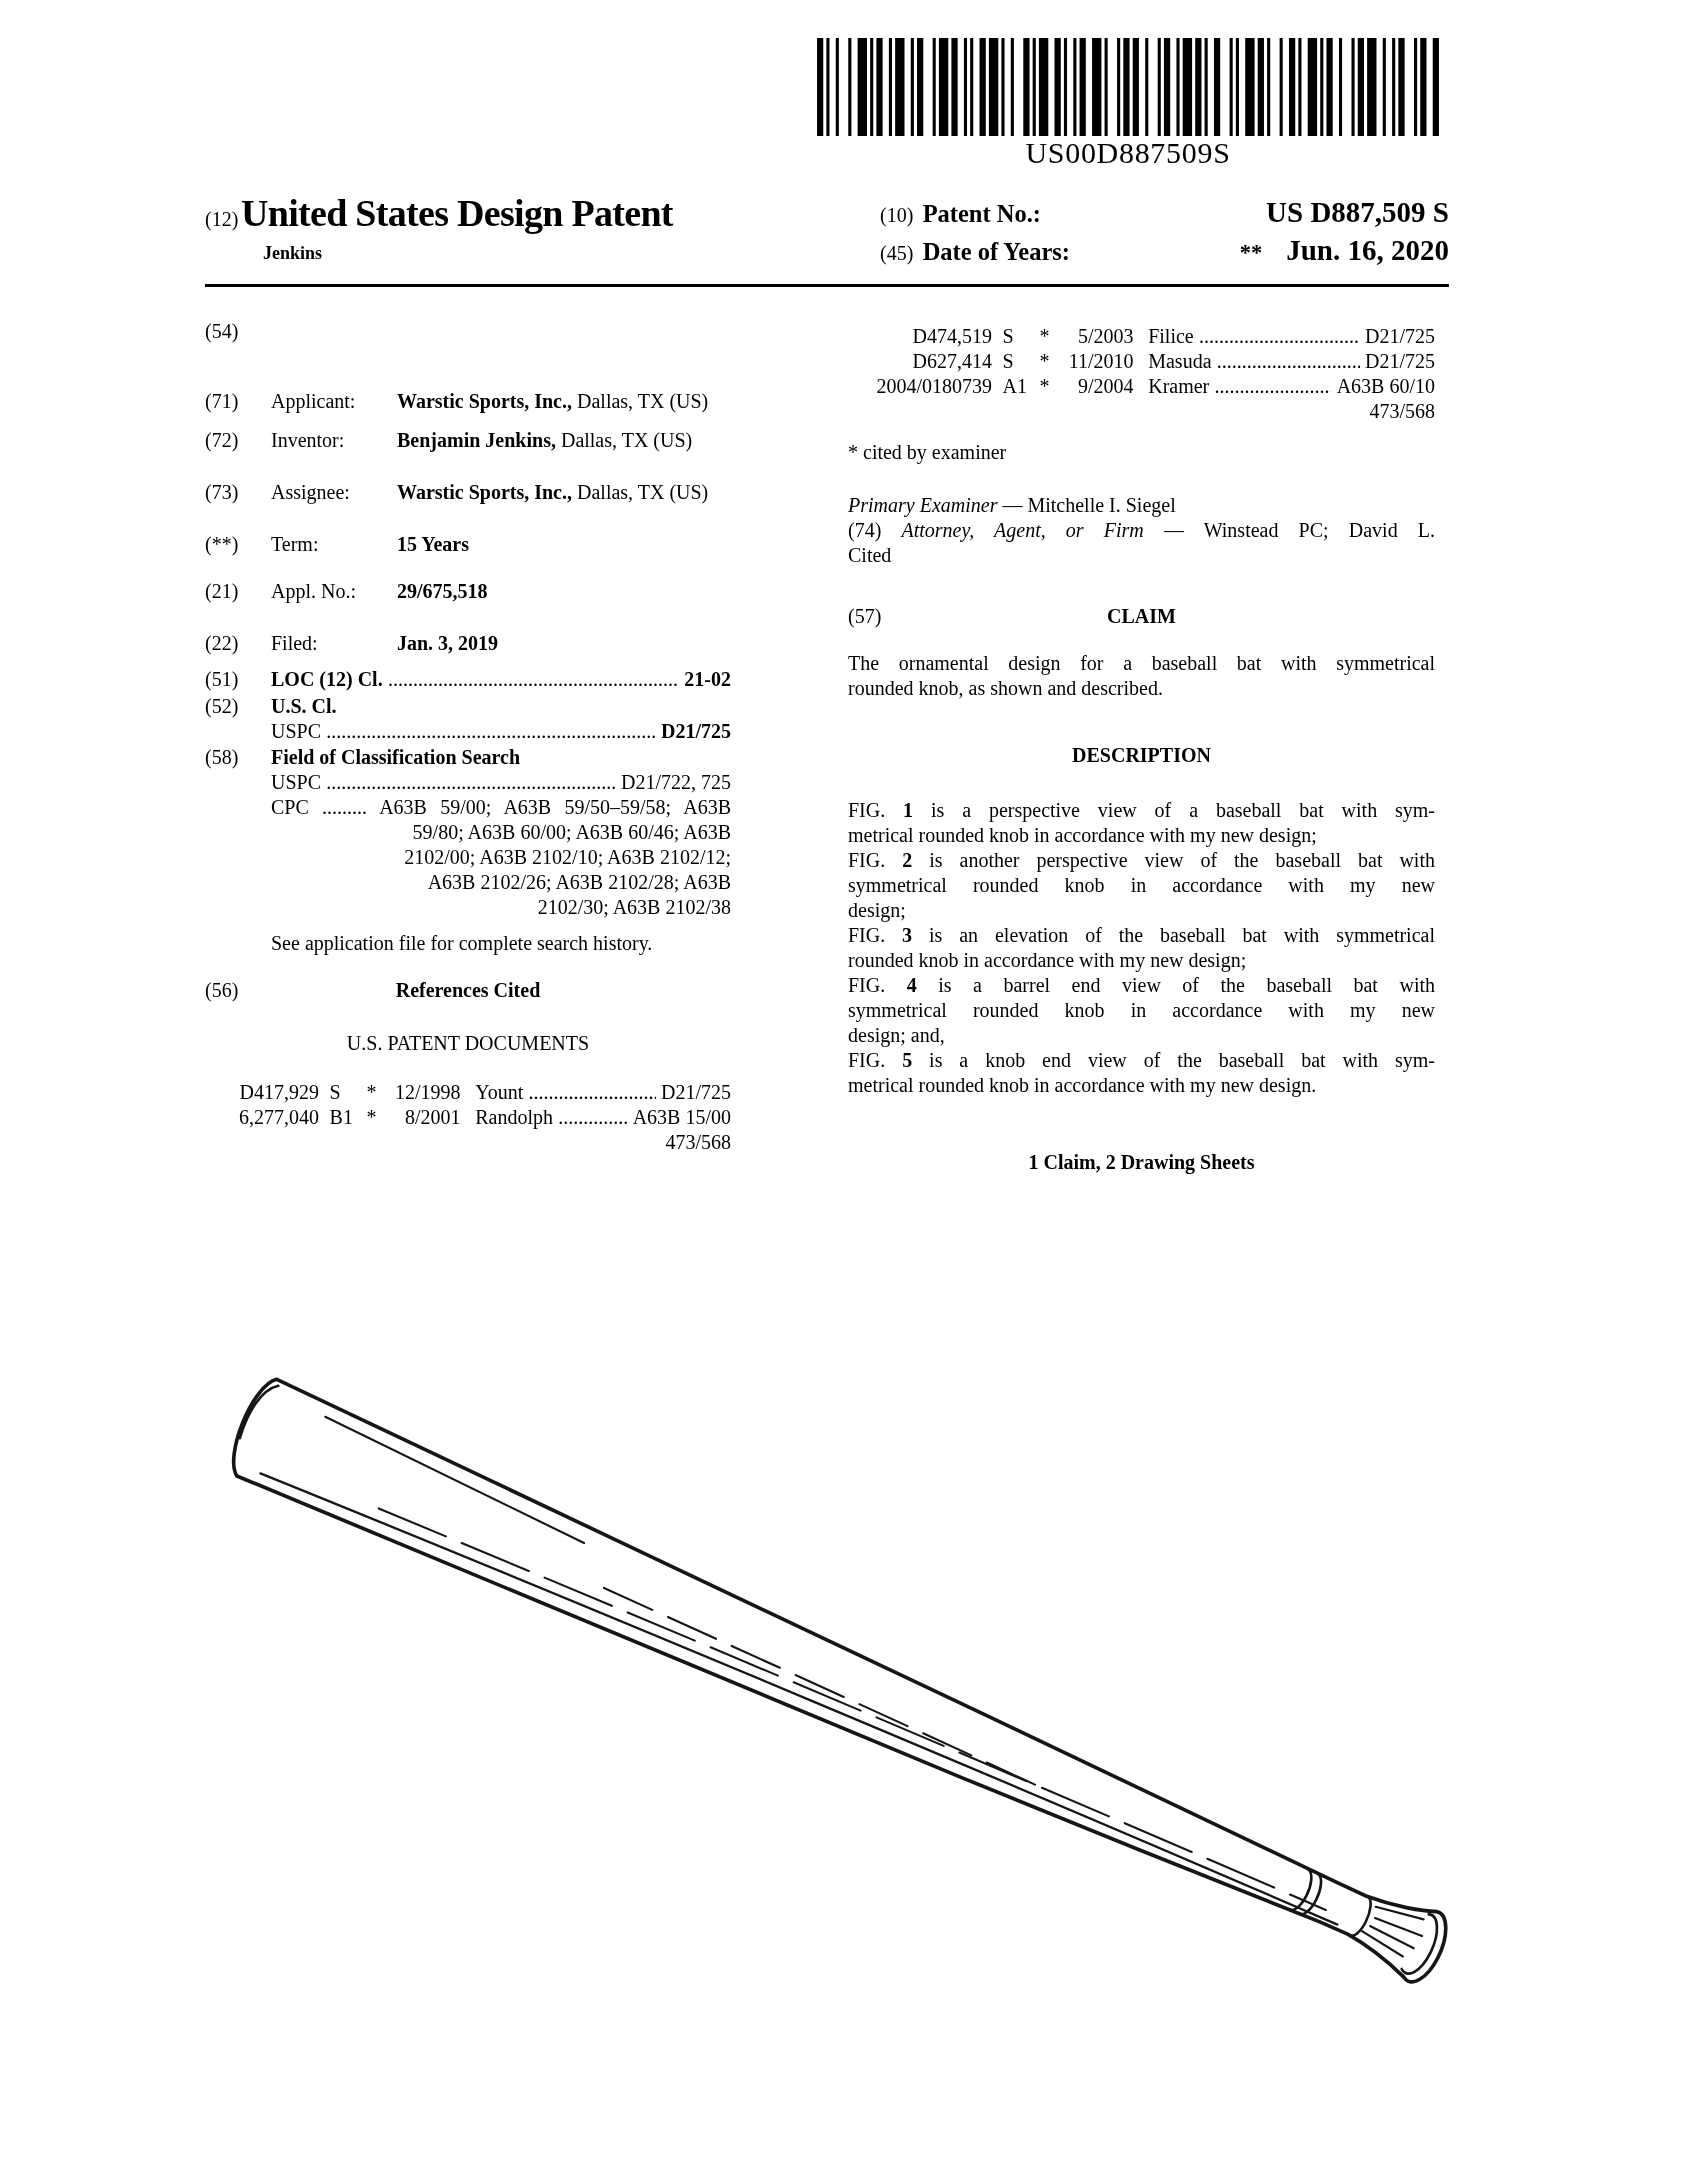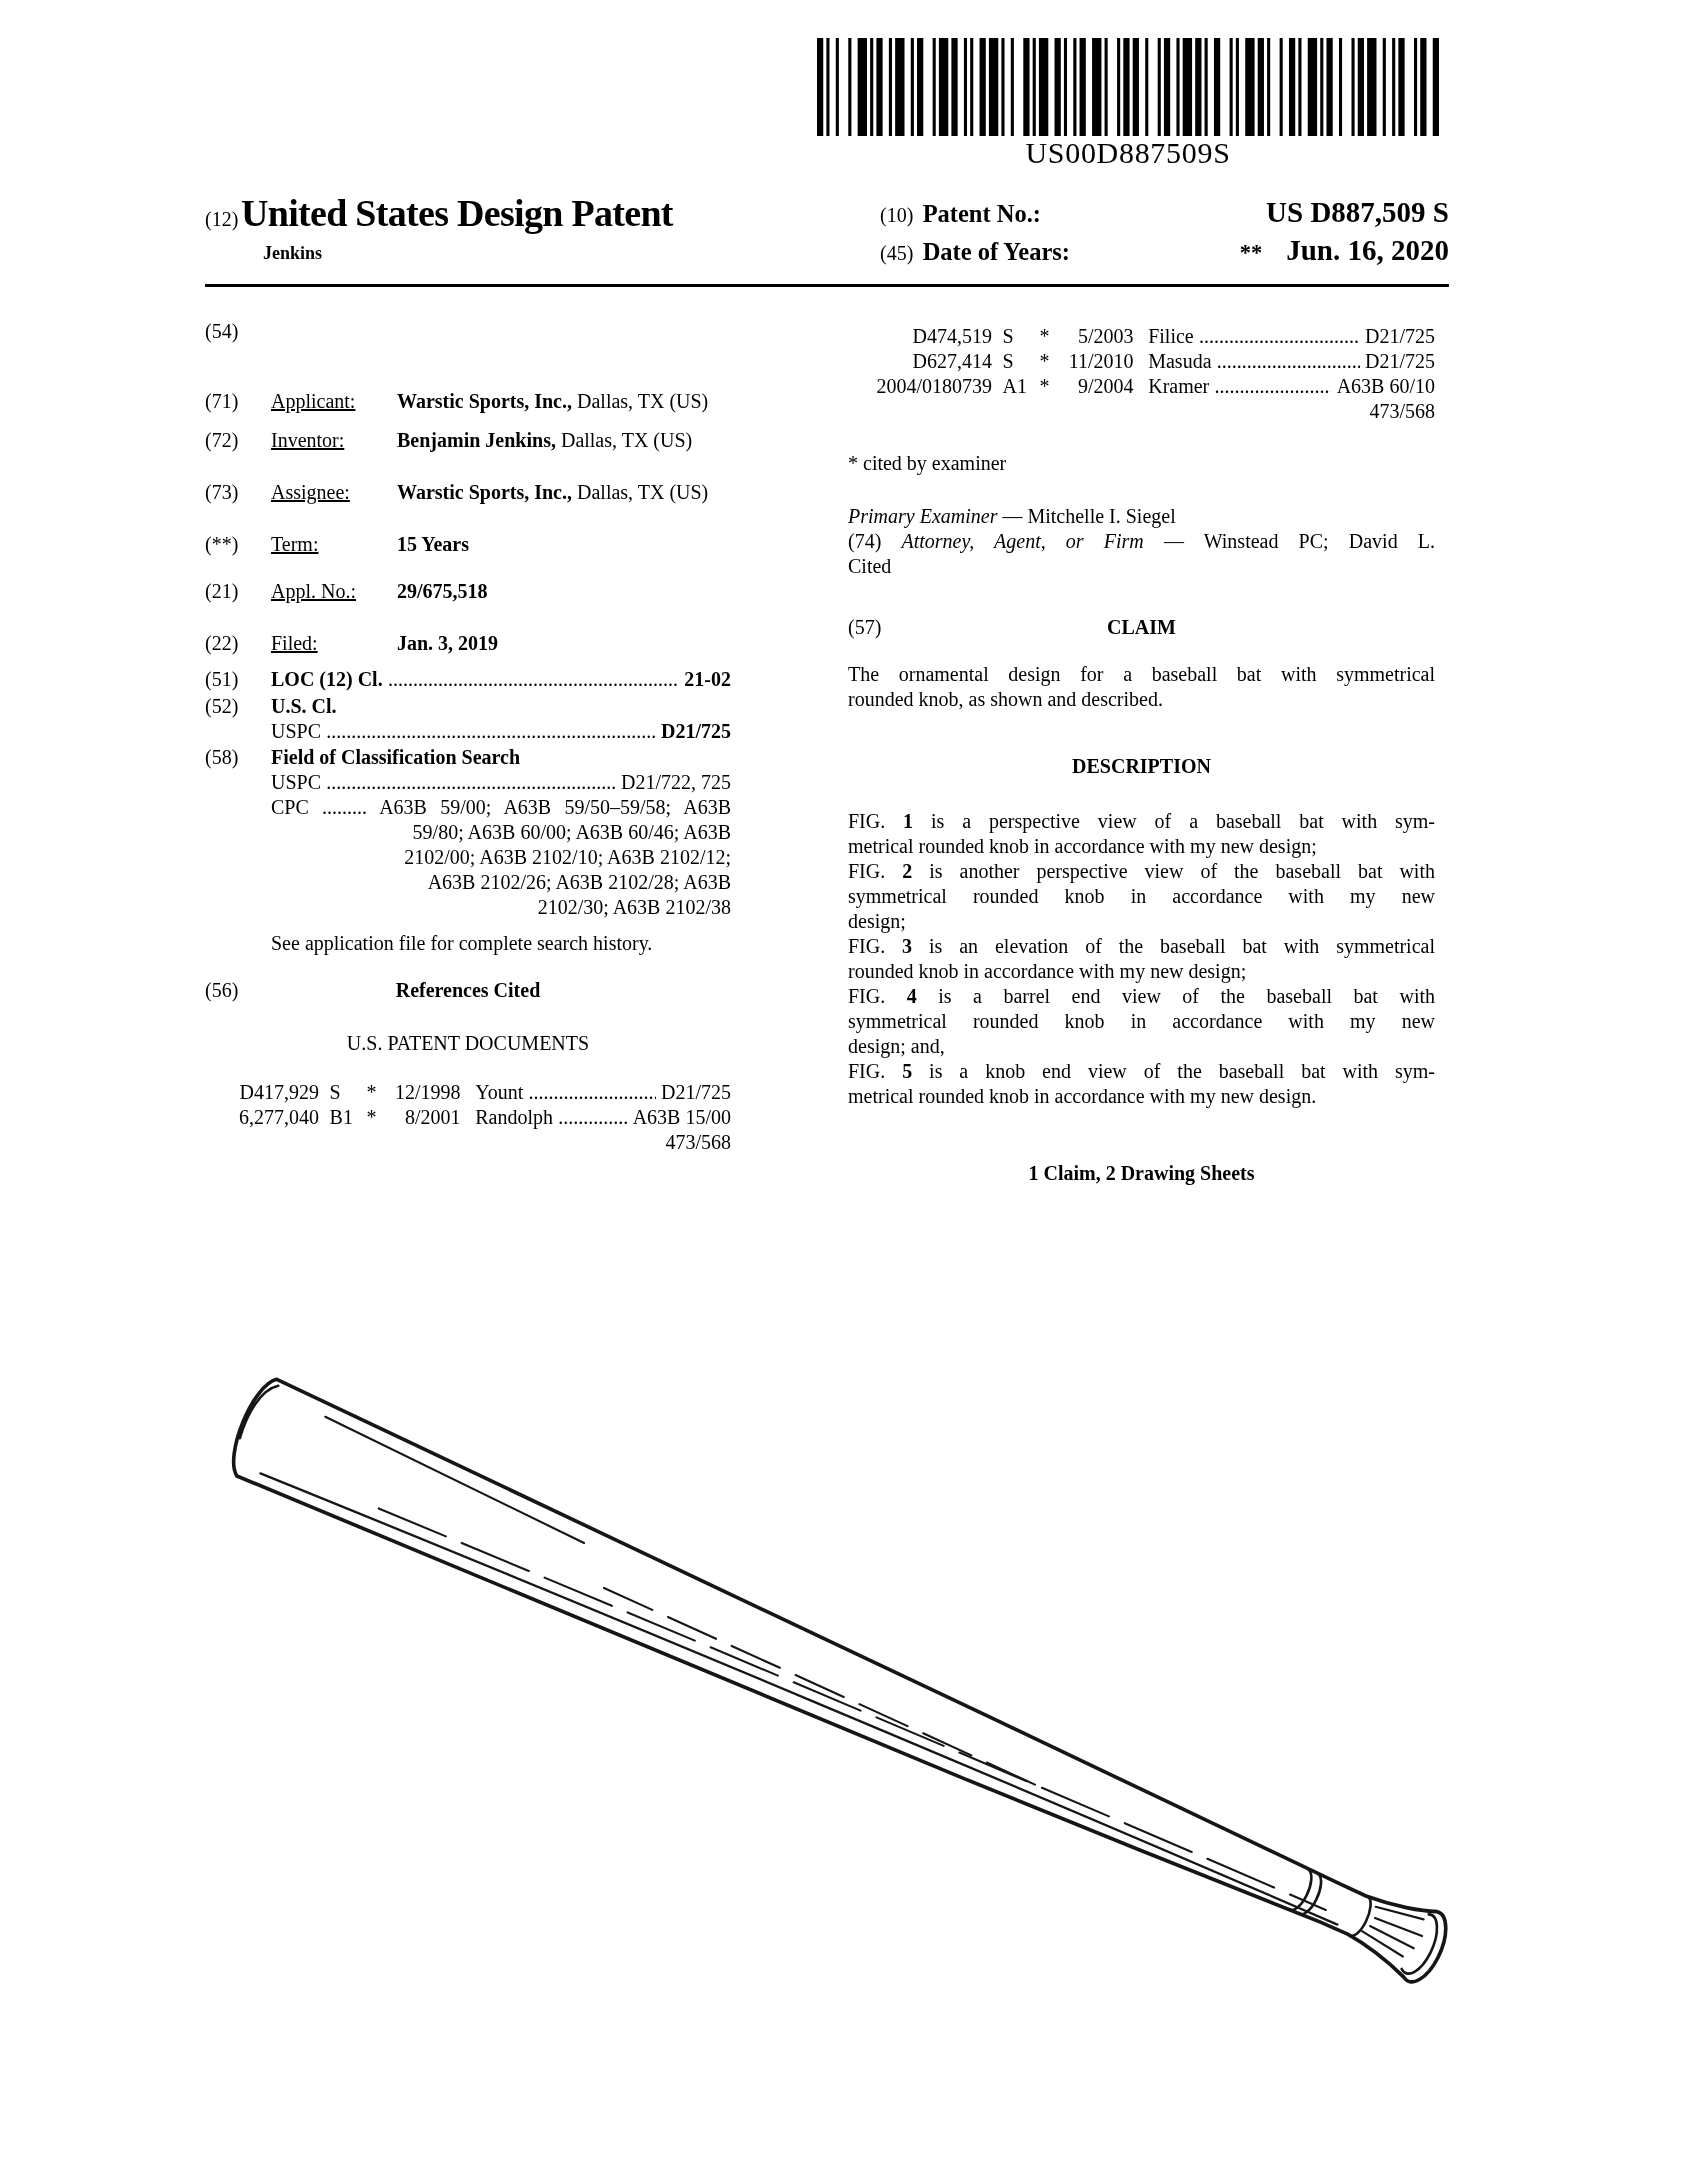--- a/index.html
+++ b/index.html
@@ -21,21 +21,21 @@
   .hr-stars{font-size:22.5px;font-weight:bold;margin-right:24px;}
   .hr-value{font-size:29px;font-weight:bold;white-space:nowrap;}
   .divider{position:absolute;left:205px;top:284px;width:1244px;height:2.6px;background:#000;}
   
   .col{position:absolute;font-size:20px;line-height:25px;}
   .col-left{left:205px;top:319px;width:526px;}
   .col-right{left:848px;top:324px;width:587px;}
   .field{display:flex;}
   .fnum{width:66px;flex:none;}
   .fbody{flex:1;min-width:0;}
-  .lab{display:inline-block;width:126px;text-decoration:underline;}
+  .lab{display:inline-block;width:126px;}
   b,.b{font-weight:bold;}
   .it{font-style:italic;}
   .leader{display:flex;align-items:baseline;}
   .ldots{flex:1;overflow:hidden;white-space:nowrap;margin:0 5.3px;}
   .lval{flex:none;text-align:center;}
   .rl{text-align:right;}
   .jl{text-align:justify;text-align-last:justify;}
   .headrow{position:relative;text-align:center;font-weight:bold;}
   .hnum{position:absolute;left:0;font-weight:normal;}
   .center{text-align:center;}
@@ -274,21 +274,21 @@
       <span class="rno">2004/0180739</span>
       <span class="rkind">A1</span>
       <span class="rstar">*</span>
       <span class="rdate">9/2004</span>
       <span class="rname">Kramer</span>
       <span class="rdots">..........................................</span>
       <span class="rcls">A63B 60/10</span>
     </div>
     <div class="rl">473/568</div>
 
-    <div style="margin-top:27px">* cited by examiner</div>
+    <div style="margin-top:16px">* cited by examiner</div>
 
     <div style="margin-top:28.4px"><span class="it">Primary Examiner</span><span> — Mitchelle I. Siegel</span></div>
 
     <div class="jl"><span>(74)</span> <span class="it">Attorney, Agent, or Firm</span><span> — Winstead PC; David L.</span></div>
     <div>Cited</div>
 
     <div class="headrow" style="margin-top:36px">
       <span class="hnum">(57)</span>
       <span>CLAIM</span>
     </div>

